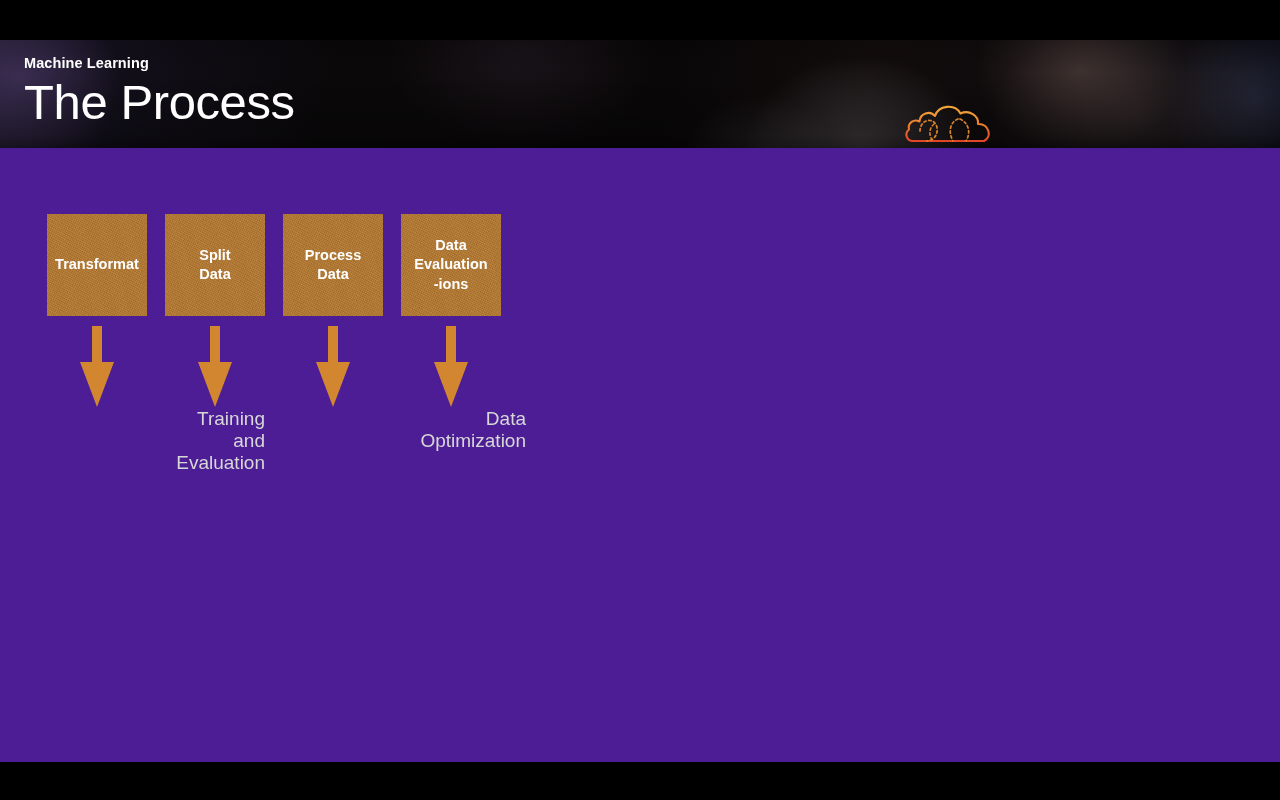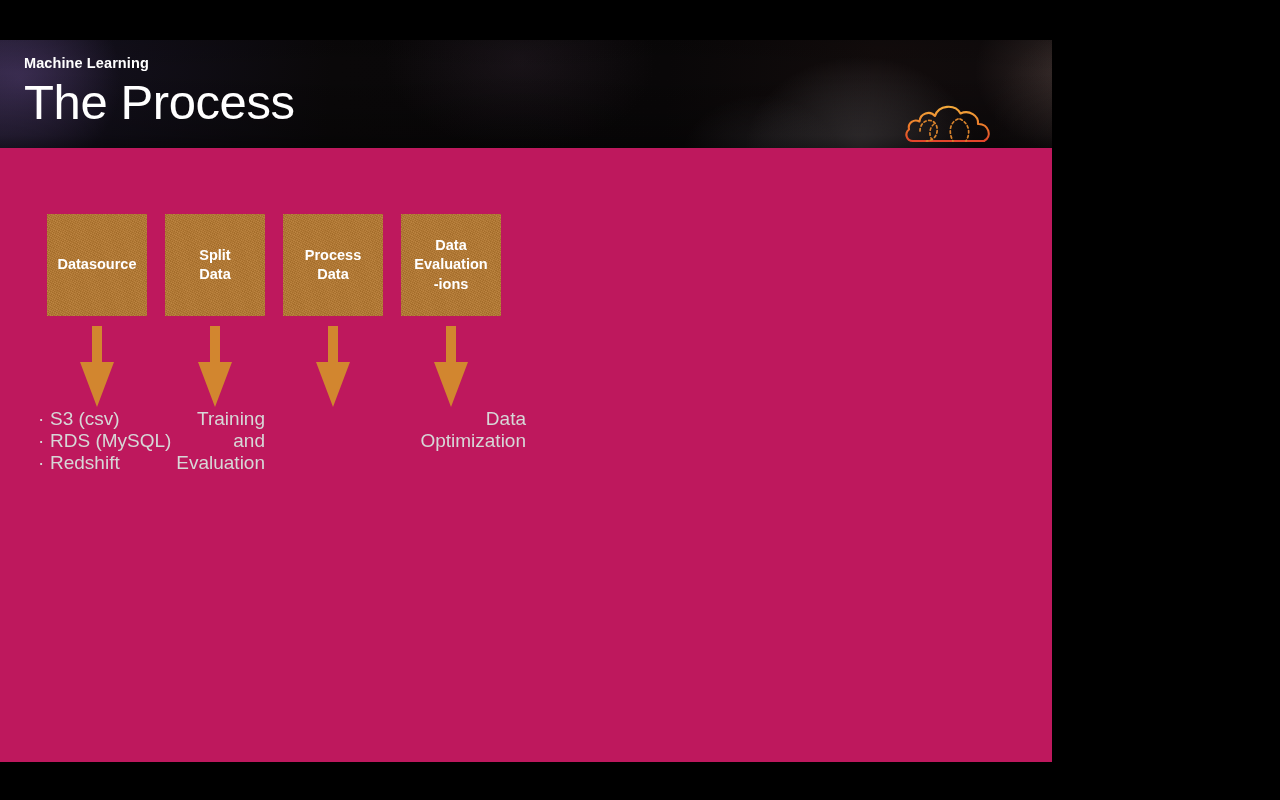--- a/index.html
+++ b/index.html
@@ -20,23 +20,23 @@
     left: 0;
     top: 0;
     width: 1280px;
     height: 800px;
     background: #000000;
   }
   #slide {
     position: absolute;
     left: 0;
     top: 40px;
-    width: 1052px;
+    width: 1280px;
     height: 722px;
-    background: #be185d;
+    background: #4c1d95;
     overflow: hidden;
   }
 
   
   #header {
     position: absolute;
     left: 0;
     top: 0;
     width: 1280px;
     height: 108px;
@@ -209,38 +209,27 @@
           </svg>
         </div>
       </div>
     </div>
 
     <div id="process">
 
       <div class="col col-1">
         <div class="step-box">
           <div>
-            <span>Datasource</span>
-          </div>
-        </div>
-        <div class="arrow-wrap">
-          <svg width="36" height="82" viewBox="0 0 36 82" aria-hidden="true">
-            <path d="M13 0 H23 V36 H35 L18 81 L1 36 H13 Z" fill="#d2862f"></path>
-          </svg>
-        </div>
-        <div class="caption-list">
-          <div class="bullet-row">
-            <span class="dot">·</span><span>S3 (csv)</span>
-          </div>
-          <div class="bullet-row">
-            <span class="dot">·</span><span>RDS (MySQL)</span>
-          </div>
-          <div class="bullet-row">
-            <span class="dot">·</span><span>Redshift</span>
-          </div>
+            <span>Transformat</span>
+          </div>
+        </div>
+        <div class="arrow-wrap">
+          <svg width="36" height="82" viewBox="0 0 36 82" aria-hidden="true">
+            <path d="M13 0 H23 V36 H35 L18 81 L1 36 H13 Z" fill="#d2862f"></path>
+          </svg>
         </div>
       </div>
 
       <div class="col col-2">
         <div class="step-box">
           <div>
             <span>Split</span>
             <span>Data</span>
           </div>
         </div>

